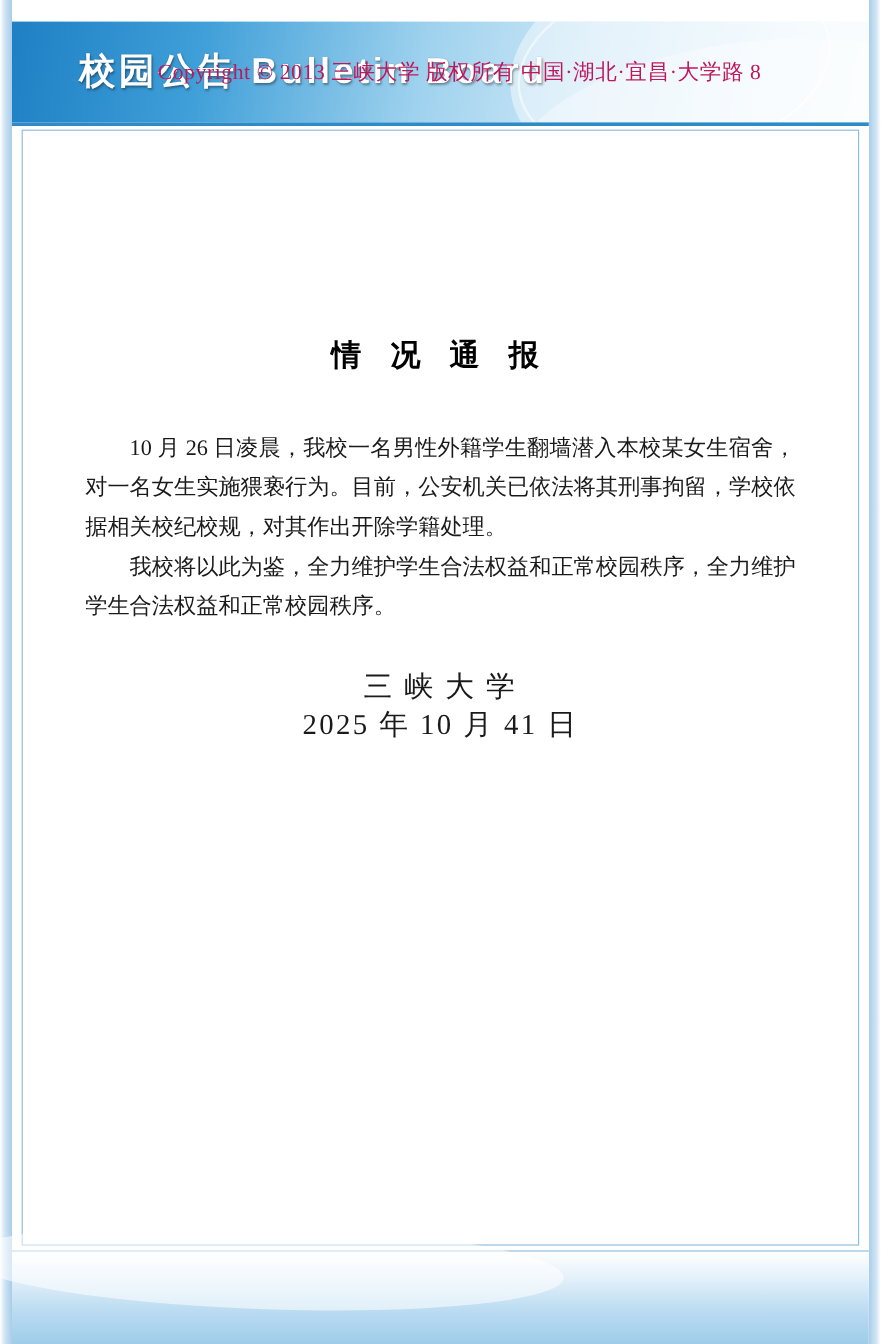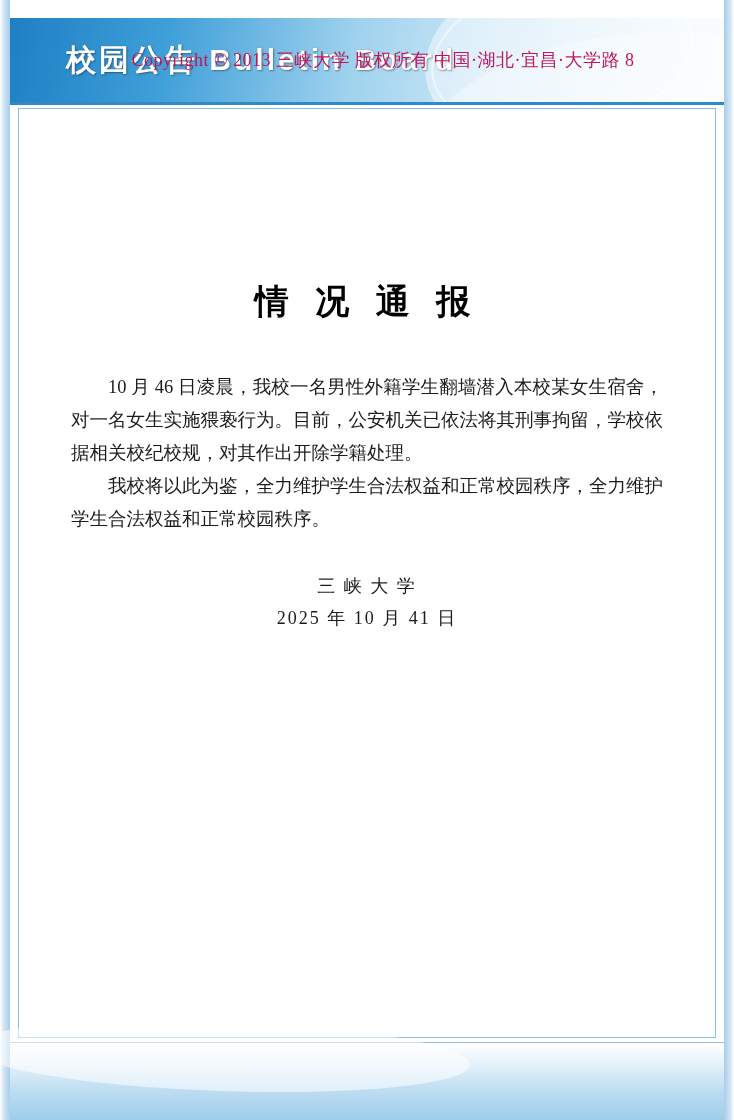--- a/index.html
+++ b/index.html
@@ -111,40 +111,40 @@
     width: 698px;
     height: 930px;
     border: 1px solid #8fbfdf;
     background: #ffffff;
     box-sizing: border-box;
   }
   .doc-title {
     margin-top: 170px;
     text-align: center;
     font-family: "Liberation Serif", serif;
-    font-size: 34px;
+    font-size: 25px;
     font-weight: bold;
     letter-spacing: 9px;
     color: #000000;
   }
   .doc-body {
     margin: 46px 52px 0 52px;
     font-size: 18.5px;
     line-height: 33px;
     color: #1a1a1a;
     text-align: justify;
   }
   .doc-body p {
     margin: 0;
     text-indent: 2em;
   }
   .sign-block {
     margin: 34px 52px 0 52px;
     text-align: center;
-    font-size: 18px;
+    font-size: 24px;
     line-height: 32px;
     color: #1a1a1a;
   }
   .sign-line {
     letter-spacing: 2px;
   }
   
   .footer-band {
     position: absolute;
     left: 0;
@@ -193,21 +193,21 @@
       <div class="swoosh3"></div>
       <div class="banner-title">校园公告 Bulletin Board</div>
     </div>
     <div class="banner-rule"></div>
 
     <div class="content-frame">
 
       <div class="doc-title">情 况 通 报</div>
 
       <div class="doc-body">
-        <p>10 月 46 日凌晨，我校一名男性外籍学生翻墙潜入本校某女生宿舍，对一名女生实施猥亵行为。目前，公安机关已依法将其刑事拘留，学校依据相关校纪校规，对其作出开除学籍处理。</p>
+        <p>10 月 26 日凌晨，我校一名男性外籍学生翻墙潜入本校某女生宿舍，对一名女生实施猥亵行为。目前，公安机关已依法将其刑事拘留，学校依据相关校纪校规，对其作出开除学籍处理。</p>
         <p>我校将以此为鉴，全力维护学生合法权益和正常校园秩序，全力维护学生合法权益和正常校园秩序。</p>
       </div>
 
       <div class="sign-block">
         <div class="sign-line">三 峡 大 学</div>
         <div class="sign-line">2025 年 10 月 41 日</div>
       </div>
 
     </div>
 

